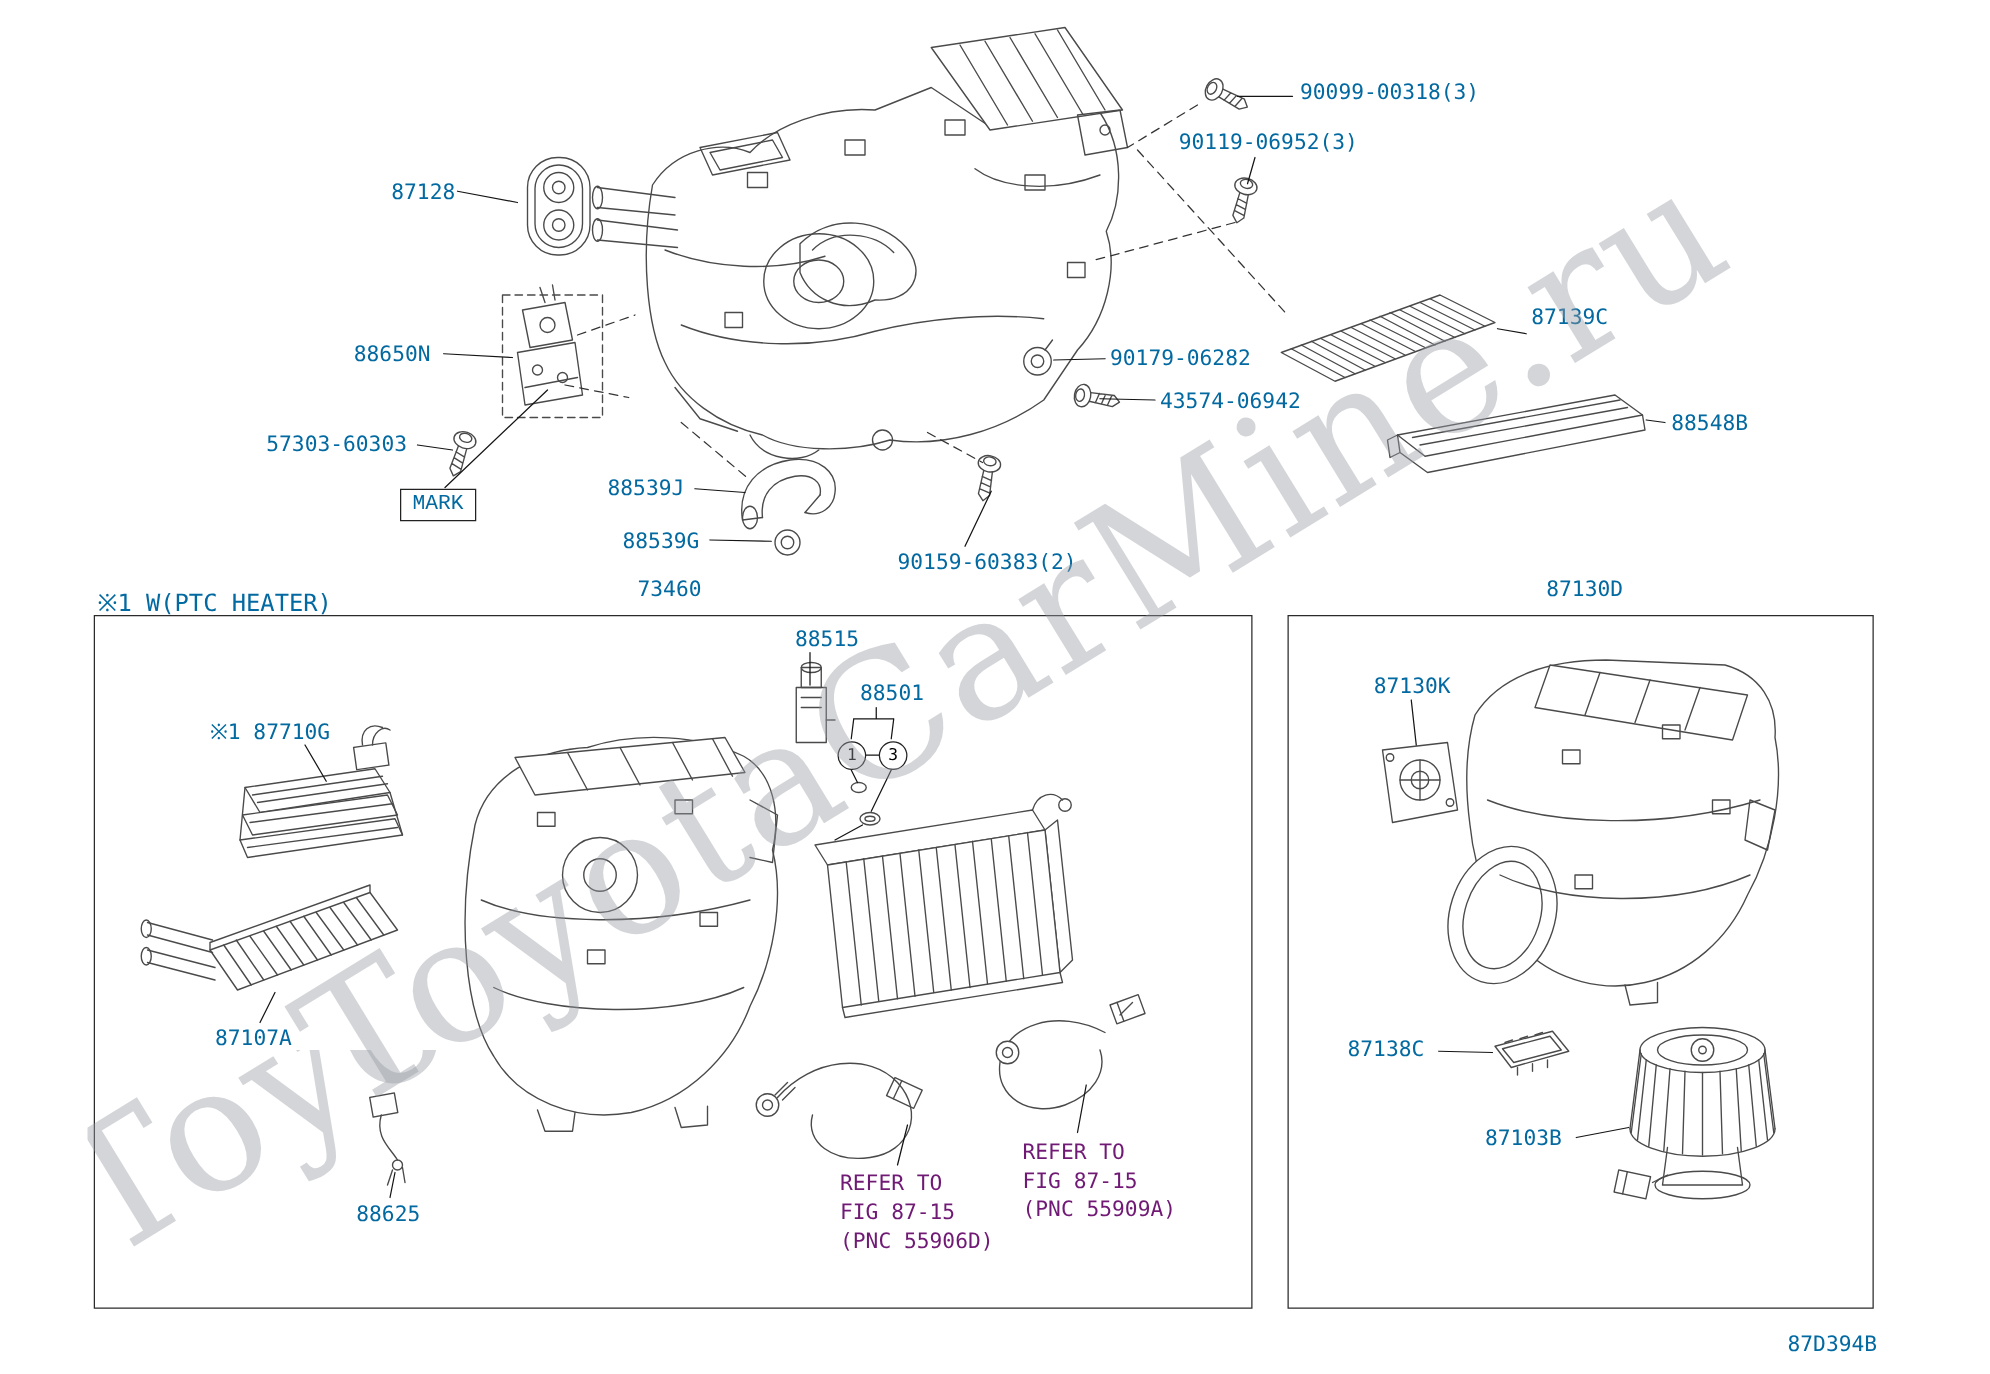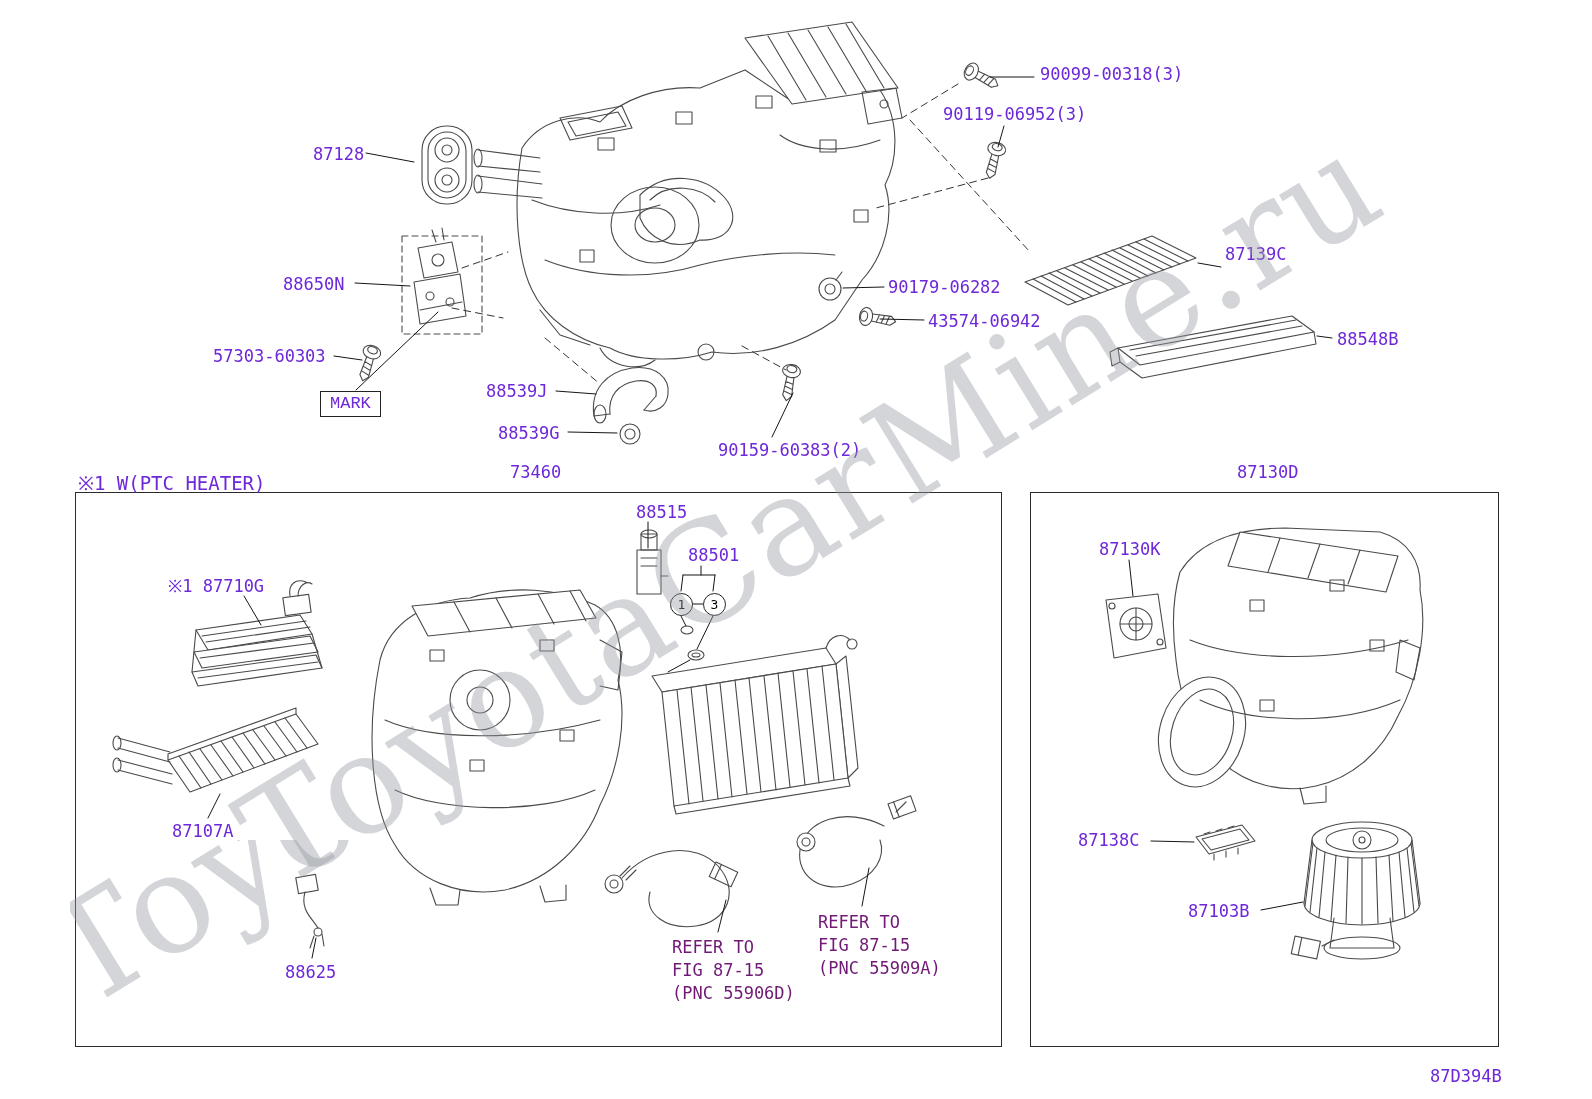--- a/index.html
+++ b/index.html
@@ -1,20 +1,20 @@
 <!DOCTYPE html>
 <html><head>
 <meta charset="utf-8">
 <style>
   html,body{margin:0;padding:0;background:#fff;}
   #stage{position:relative;width:1592px;height:1099px;background:#fff;overflow:hidden;
          font-family:"DejaVu Sans Mono",monospace;}
   #artwork{position:absolute;left:0;top:0;z-index:1;}
   .obox{position:absolute;border:1.6px solid #2b2b2b;z-index:2;}
-  .lbl{position:absolute;font:17px/1.2 "DejaVu Sans Mono",monospace;color:#6d28d9;
+  .lbl{position:absolute;font:17px/1.2 "DejaVu Sans Mono",monospace;color:#0369a1;
        white-space:nowrap;z-index:3;}
   .lbl.small{font-size:19px;}
   .lbl.boxed{border:1.4px solid #222;padding:2px 9px;background:#fff;font-family:Liberation Mono, monospace;}
   .refnote{position:absolute;font:17px/1.34 "DejaVu Sans Mono",monospace;color:#701a75;
            white-space:pre-line;z-index:3;}
   .marker{position:absolute;width:21px;height:21px;border:1.3px solid #222;border-radius:50%;
           font:13px/21px "DejaVu Sans Mono",monospace;text-align:center;background:#fff;z-index:3;}
   .wm{position:absolute;left:30px;top:430px;width:1560px;text-align:center;
       font-family:"DejaVu Serif",serif;font-size:138px;letter-spacing:2px;
       color:rgba(150,155,162,0.42);transform:rotate(-31.5deg);z-index:9;pointer-events:none;}

